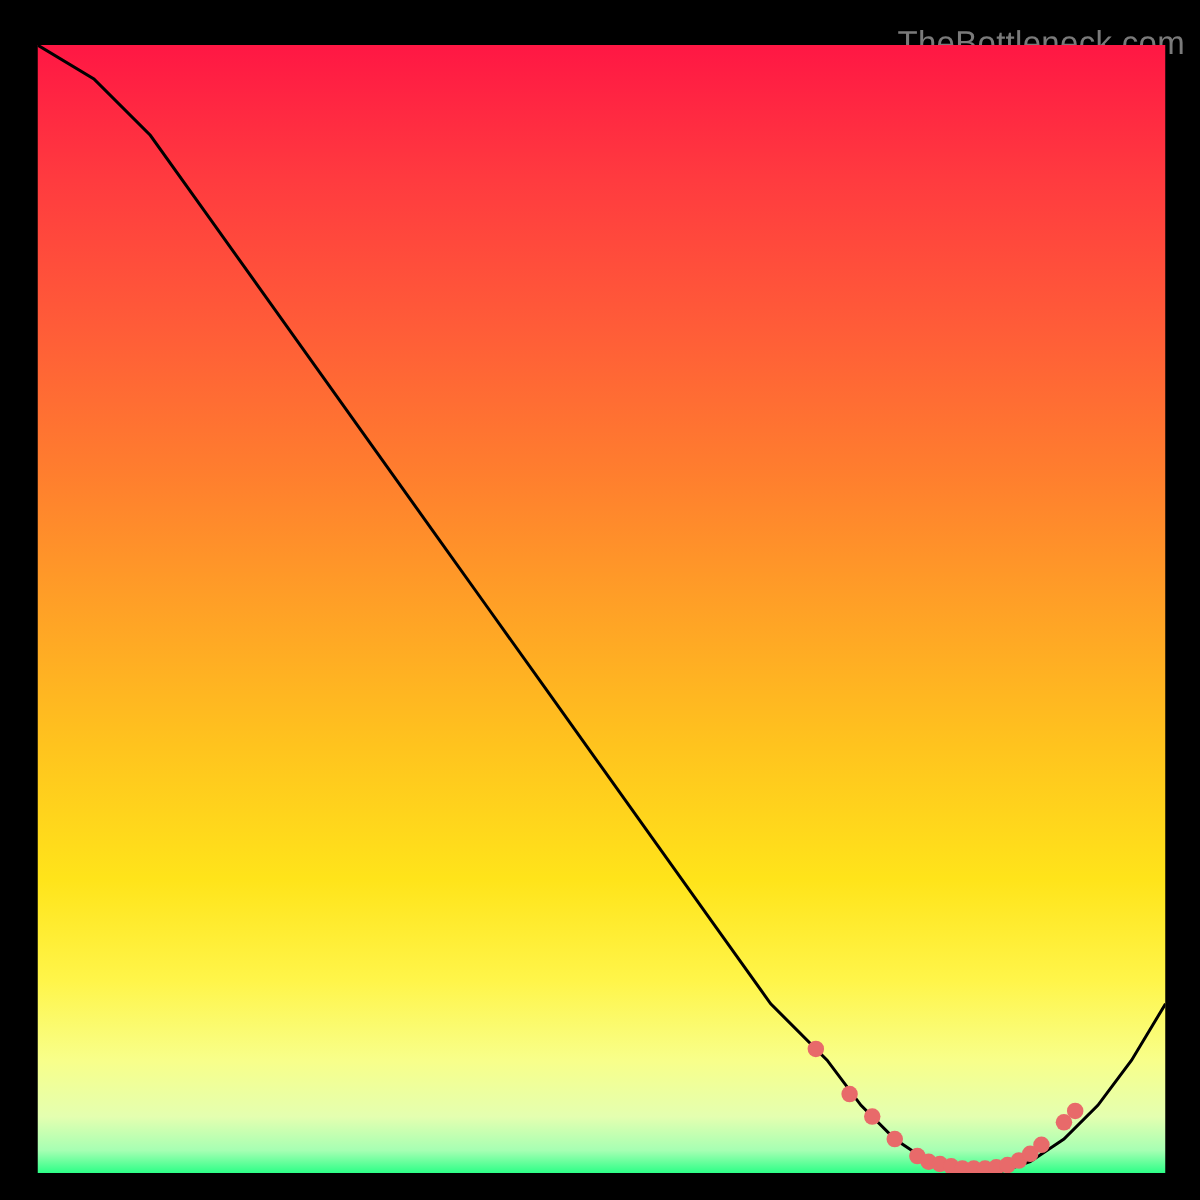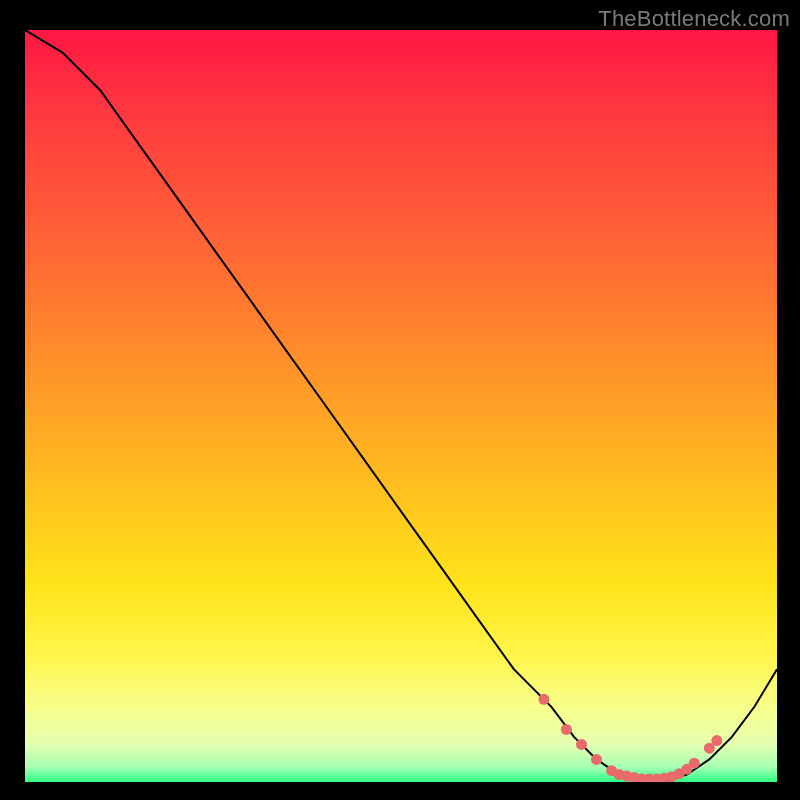--- a/index.html
+++ b/index.html
@@ -12,21 +12,21 @@
     font-family: Arial, Helvetica, sans-serif;
   }
   .frame {
     position: relative;
     width: 800px;
     height: 800px;
     background: #000;
   }
   .attribution {
     position: absolute;
-    top: 6px;
+    top: 16px;
     right: 10px;
     color: #7a7a7a;
     font-size: 22px;
     font-weight: 500;
     letter-spacing: 0.2px;
   }
   svg.plot {
     position: absolute;
     left: 25px;
     top: 30px;

